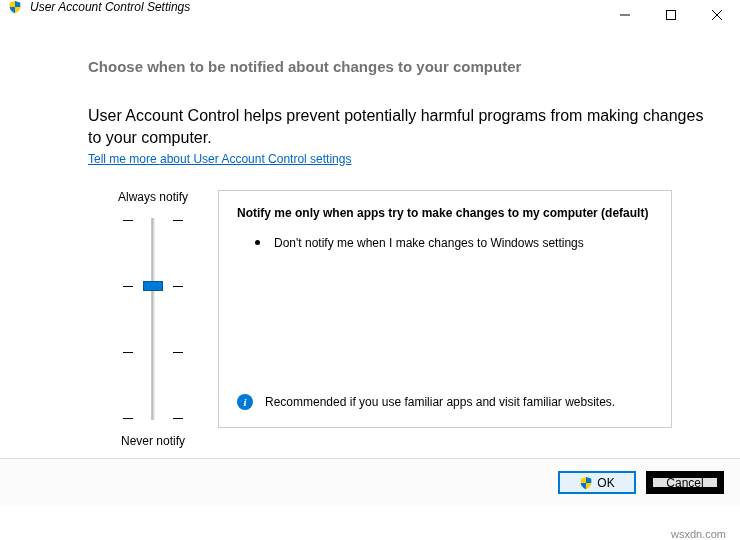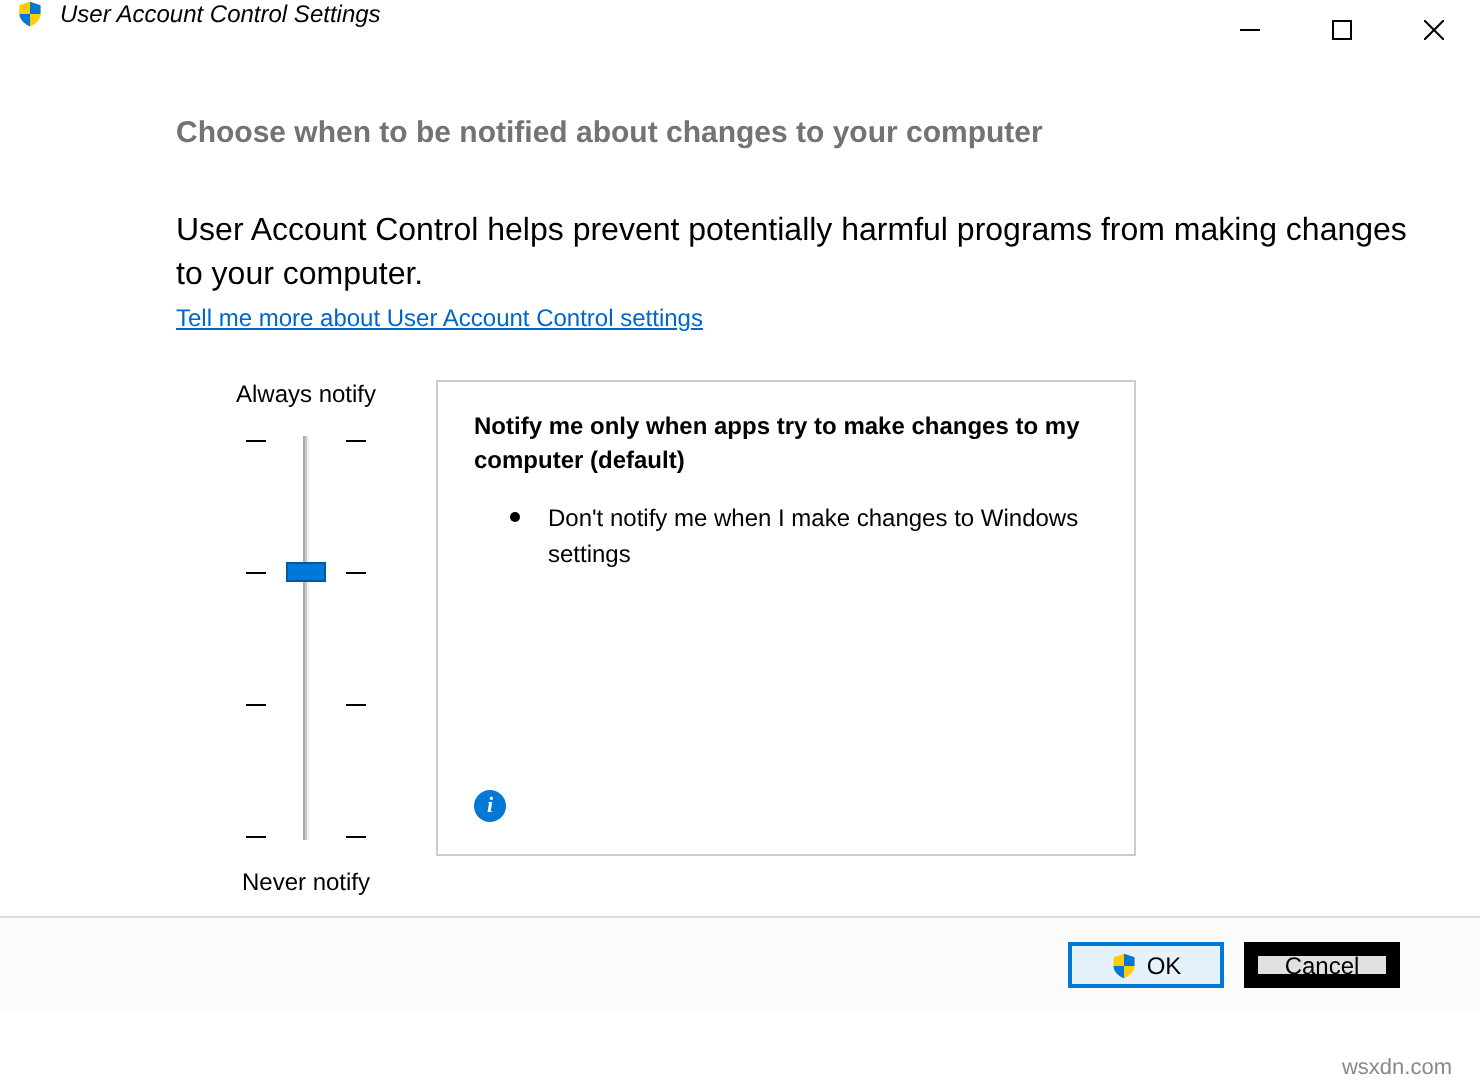--- a/index.html
+++ b/index.html
@@ -122,21 +122,21 @@
       transform: translate(-50%, -50%);
       top: 72px;
       width: 20px;
       height: 10px;
       background: #0078d7;
       border: 1px solid #005a9e;
     }
     
     .notify-panel {
       border: 1px solid #ccc;
-      width: 350px;
+      width: 454px;
       height: 238px;
       padding: 14px 9px 10px 18px;
       position: relative;
       display: flex;
       flex-direction: column;
     }
     .notify-title {
       font-weight: 700;
       font-size: 12px;
       margin-bottom: 12px;
@@ -187,21 +187,21 @@
     .footer {
       position: absolute;
       bottom: 34px;
       left: 0;
       right: 0;
       border-top: 1px solid #ddd;
       height: 48px;
       display: flex;
       align-items: center;
       justify-content: flex-end;
-      padding-right: 40px;
+      padding-right: 16px;
       gap: 10px;
       background: #fbfbfb;
     }
     .btn {
       min-width: 78px;
       height: 23px;
       font-size: 12px;
       border: 7px solid #000000;
       background: #e1e1e1;
       display: inline-flex;
@@ -278,20 +278,21 @@
     </div>
 
     <div class="notify-panel">
       <div class="notify-title">Notify me only when apps try to make changes to my computer (default)</div>
       <div class="notify-bullet">
         <span class="bullet-dot"></span>
         <span>Don't notify me when I make changes to Windows settings</span>
       </div>
       <div class="notify-reco">
         <span class="info-icon">i</span>
+        <span>Recommended if you use familiar apps and visit familiar websites.</span>
       </div>
     </div>
   </div>
 </div>
 
 <div class="footer">
   <button class="btn primary">
     <span>
       <svg class="shield-svg" viewBox="0 0 16 16">
         <path d="M8 1 L14 3 V8 C14 11 11 14 8 15 C5 14 2 11 2 8 V3 Z" fill="#ffcc00"></path>

